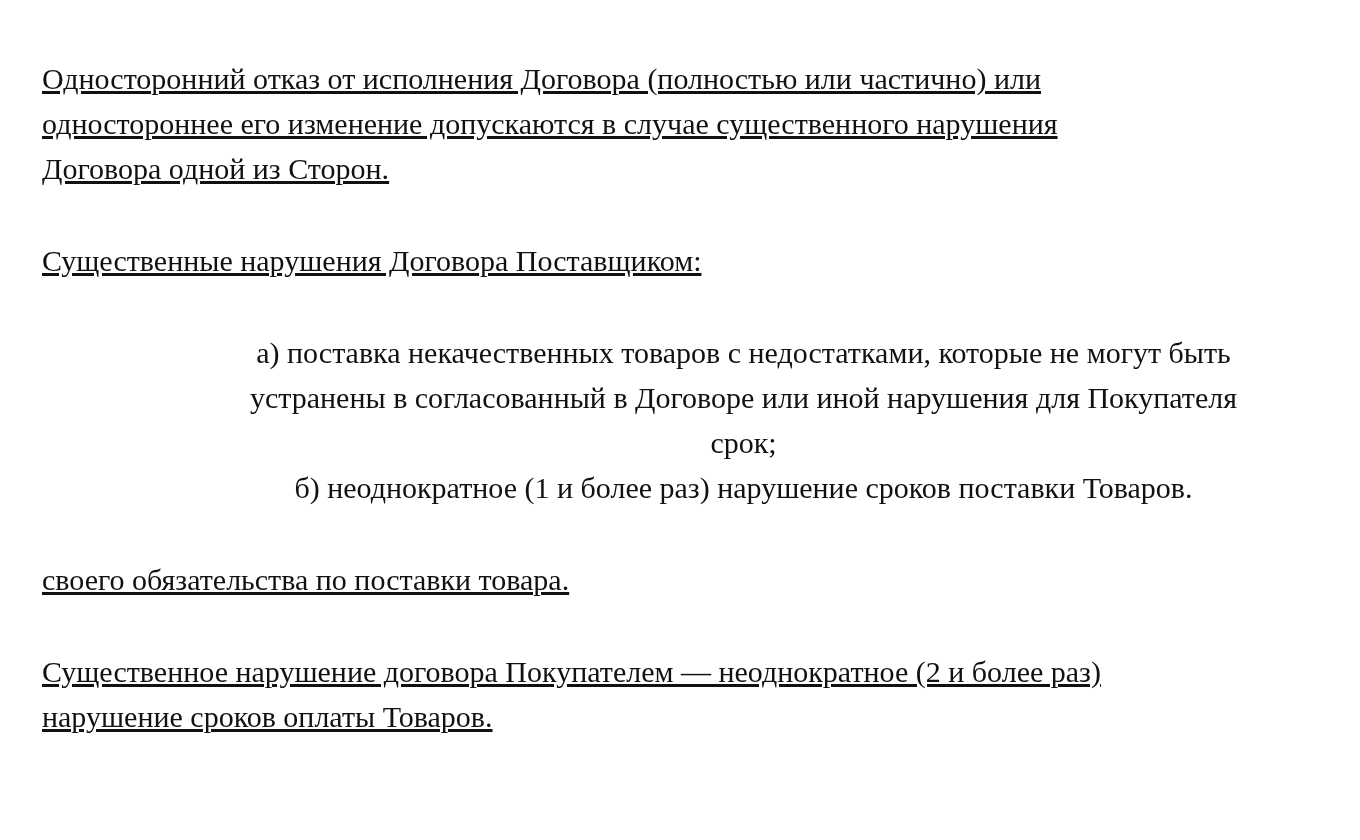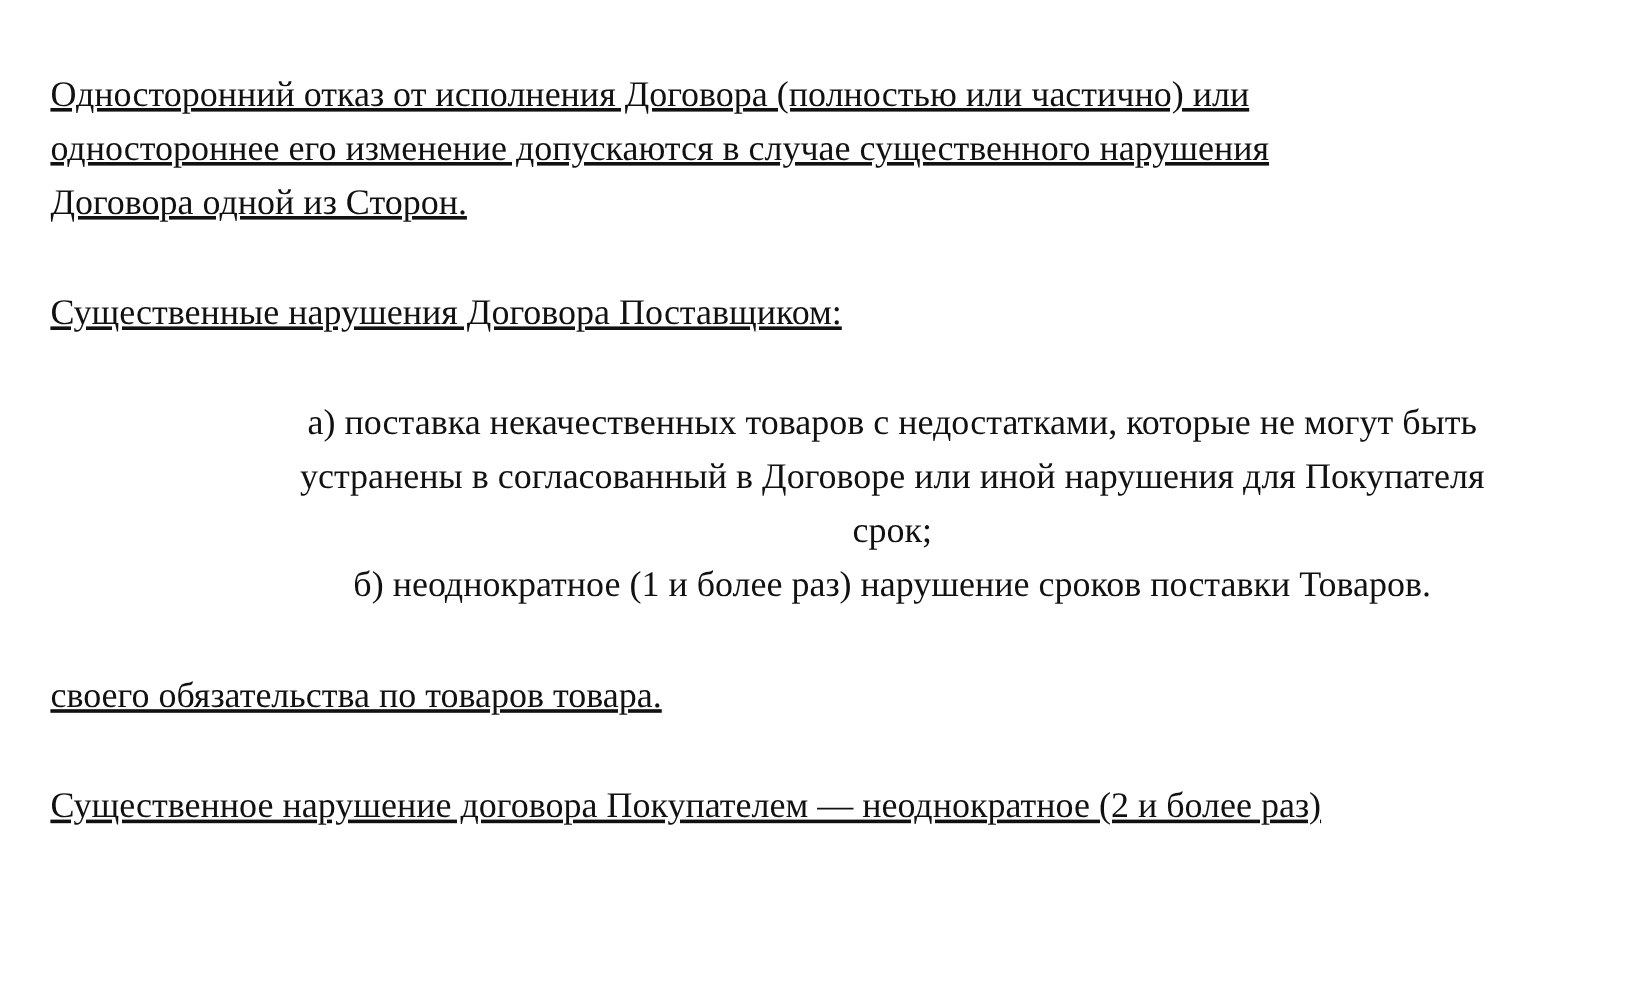--- a/index.html
+++ b/index.html
@@ -60,20 +60,21 @@
       <span class="line">а) поставка некачественных товаров с недостатками, которые не могут быть</span>
       <span class="line">устранены в согласованный в Договоре или иной нарушения для Покупателя</span>
       <span class="line">срок;</span>
     </p>
     <p class="list-item">
       <span class="line">б) неоднократное (1 и более раз) нарушение сроков поставки Товаров.</span>
     </p>
   </div>
 
   <p class="para">
-    <span class="line">своего обязательства по товаров товара.</span>
+    <span class="line">своего обязательства по поставки товара.</span>
   </p>
 
   <p class="para">
     <span class="line">Существенное нарушение договора Покупателем — неоднократное (2 и более раз)</span>
+    <span class="line">нарушение сроков оплаты Товаров.</span>
   </p>
 
 </div>
 
 </body></html>

